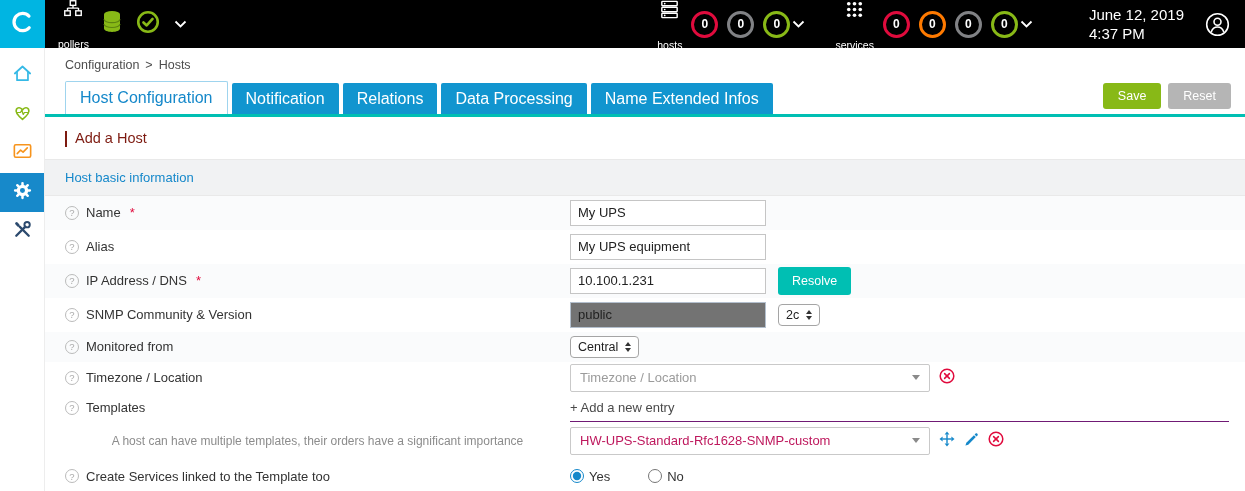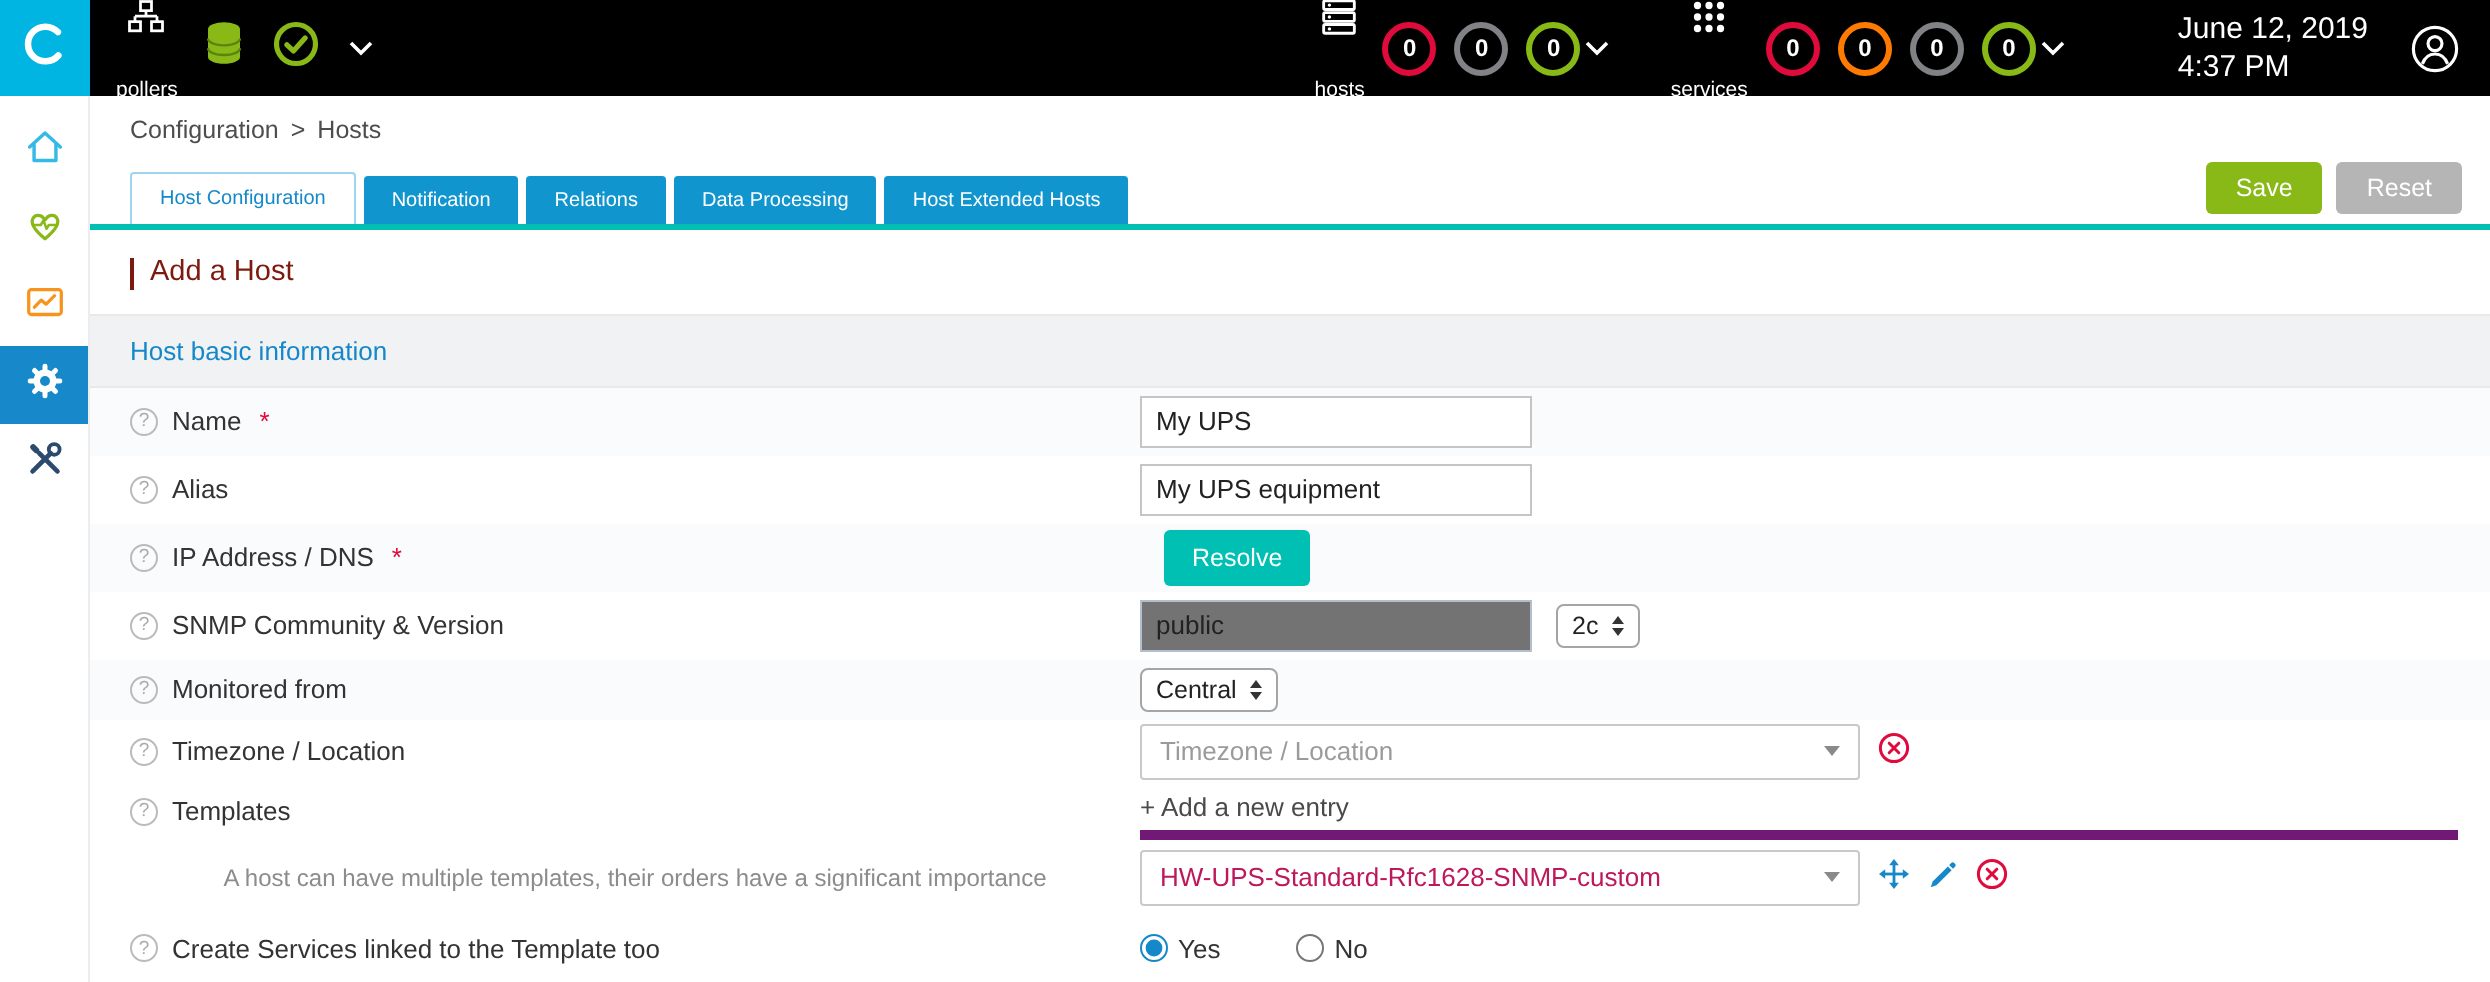--- a/index.html
+++ b/index.html
@@ -29,21 +29,21 @@
   .side-item.active { background:#1789ca; }
   .main { flex:1; display:flex; flex-direction:column; min-width:0; overflow:hidden; }
 
   
   .breadcrumb { padding:10px 0 9px 20px; font-size:12.5px; color:#4d4d4d; }
   .breadcrumb a { color:#4d4d4d; text-decoration:none; cursor:pointer; }
   .crumb-sep { margin:0 6px; }
 
   
   .tabs-bar { display:flex; align-items:flex-end; padding:0 14px 0 20px; border-bottom:3px solid #00bfb3; }
-  .tab { background:#1195cf; color:#fff; font-size:10px; padding:7px 14px 6px; margin-right:4px; border-radius:2px 2px 0 0; cursor:pointer; white-space:nowrap; }
+  .tab { background:#1195cf; color:#fff; font-size:16px; padding:7px 14px 6px; margin-right:4px; border-radius:2px 2px 0 0; cursor:pointer; white-space:nowrap; }
   .tab.active { background:#fff; color:#1588ca; border:1px solid #9fd4ee; border-bottom:none; padding-bottom:7px; }
   .tab-actions { margin-left:auto; display:flex; gap:7px; padding-bottom:5px; }
   .btn { border:none; border-radius:3px; color:#fff; font-size:12.5px; padding:6px 15px; font-family:inherit; cursor:pointer; }
   .btn-save  { background:#88b917; }
   .btn-reset { background:#b5b5b5; }
 
   
   .page-title { margin:14px 0 12px 20px; font-size:14.5px; color:#7d1a10; border-left:2px solid #7d1a10; padding-left:8px; line-height:1.1; }
   .section-header { background:#f1f2f3; color:#1588ca; font-size:13px; padding:10px 0 10px 20px; border-top:1px solid #e9e9e9; border-bottom:1px solid #e9e9e9; }
 
@@ -71,21 +71,21 @@
   .updown .down { width:0; height:0; border-left:3.5px solid transparent; border-right:3.5px solid transparent; border-top:4px solid #333; }
 
   .select2 { width:360px; height:28px; border:1px solid #c9c9c9; border-radius:2px; background:#fff; display:flex; align-items:center; padding:0 9px; cursor:pointer; }
   .s2-text { flex:1; font-size:13px; color:#be185d; white-space:nowrap; overflow:hidden; }
   .s2-placeholder { color:#9b9b9b; }
   .s2-caret { width:0; height:0; border-left:4.5px solid transparent; border-right:4.5px solid transparent; border-top:5.5px solid #8a8a8a; margin-left:8px; flex-shrink:0; }
 
   .icon-btn { margin-left:9px; display:flex; align-items:center; cursor:pointer; background:none; border:none; padding:0; }
 
   .add-entry { color:#4a4a4a; font-size:13px; text-decoration:none; cursor:pointer; }
-  .tpl-head-control { align-self:stretch; display:flex; align-items:center; border-bottom:5px solid #701a75; margin-right:16px; }
+  .tpl-head-control { align-self:stretch; display:flex; align-items:center; border-bottom:1px solid #701a75; margin-right:16px; }
   .tpl-note { flex-direction:row; align-items:flex-start; justify-content:center; gap:2px; }
   .note { color:#8c8c8c; font-size:12px; }
   .note-link { color:#3db5e6; font-size:12px; text-decoration:none; cursor:pointer; }
 
   .radio-group { display:flex; align-items:center;gap:24px; }
   .radio-opt { display:flex; align-items:center; margin-right:14px; cursor:pointer; }
   .radio-opt input { accent-color:#1588ca; width:14px; height:14px; margin:0 5px 0 0; }
 
   .bottom-strip { height:7px; background:#f0f1f2; }
 </style>
@@ -258,21 +258,21 @@
 
     <div class="breadcrumb">
       <a>Configuration</a><span class="crumb-sep">&gt;</span><a>Hosts</a>
     </div>
 
     <div class="tabs-bar">
       <div class="tab active">Host Configuration</div>
       <div class="tab">Notification</div>
       <div class="tab">Relations</div>
       <div class="tab">Data Processing</div>
-      <div class="tab">Host Extended Hosts</div>
+      <div class="tab">Name Extended Infos</div>
       <div class="tab-actions">
         <button class="btn btn-save">Save</button>
         <button class="btn btn-reset">Reset</button>
       </div>
     </div>
 
     <div class="page-title">Add a Host</div>
 
     <div class="section-header">Host basic information</div>
 
@@ -297,20 +297,21 @@
       </div>
     </div>
 
     <div class="form-row alt">
       <div class="row-label">
         <span class="help">?</span>
         <span>IP Address / DNS</span>
         <span class="req">*</span>
       </div>
       <div class="row-control">
+        <input class="text-input" value="10.100.1.231" style="">
         <button class="btn-resolve">Resolve</button>
       </div>
     </div>
 
     <div class="form-row">
       <div class="row-label">
         <span class="help">?</span>
         <span>SNMP Community &amp; Version</span>
       </div>
       <div class="row-control">

